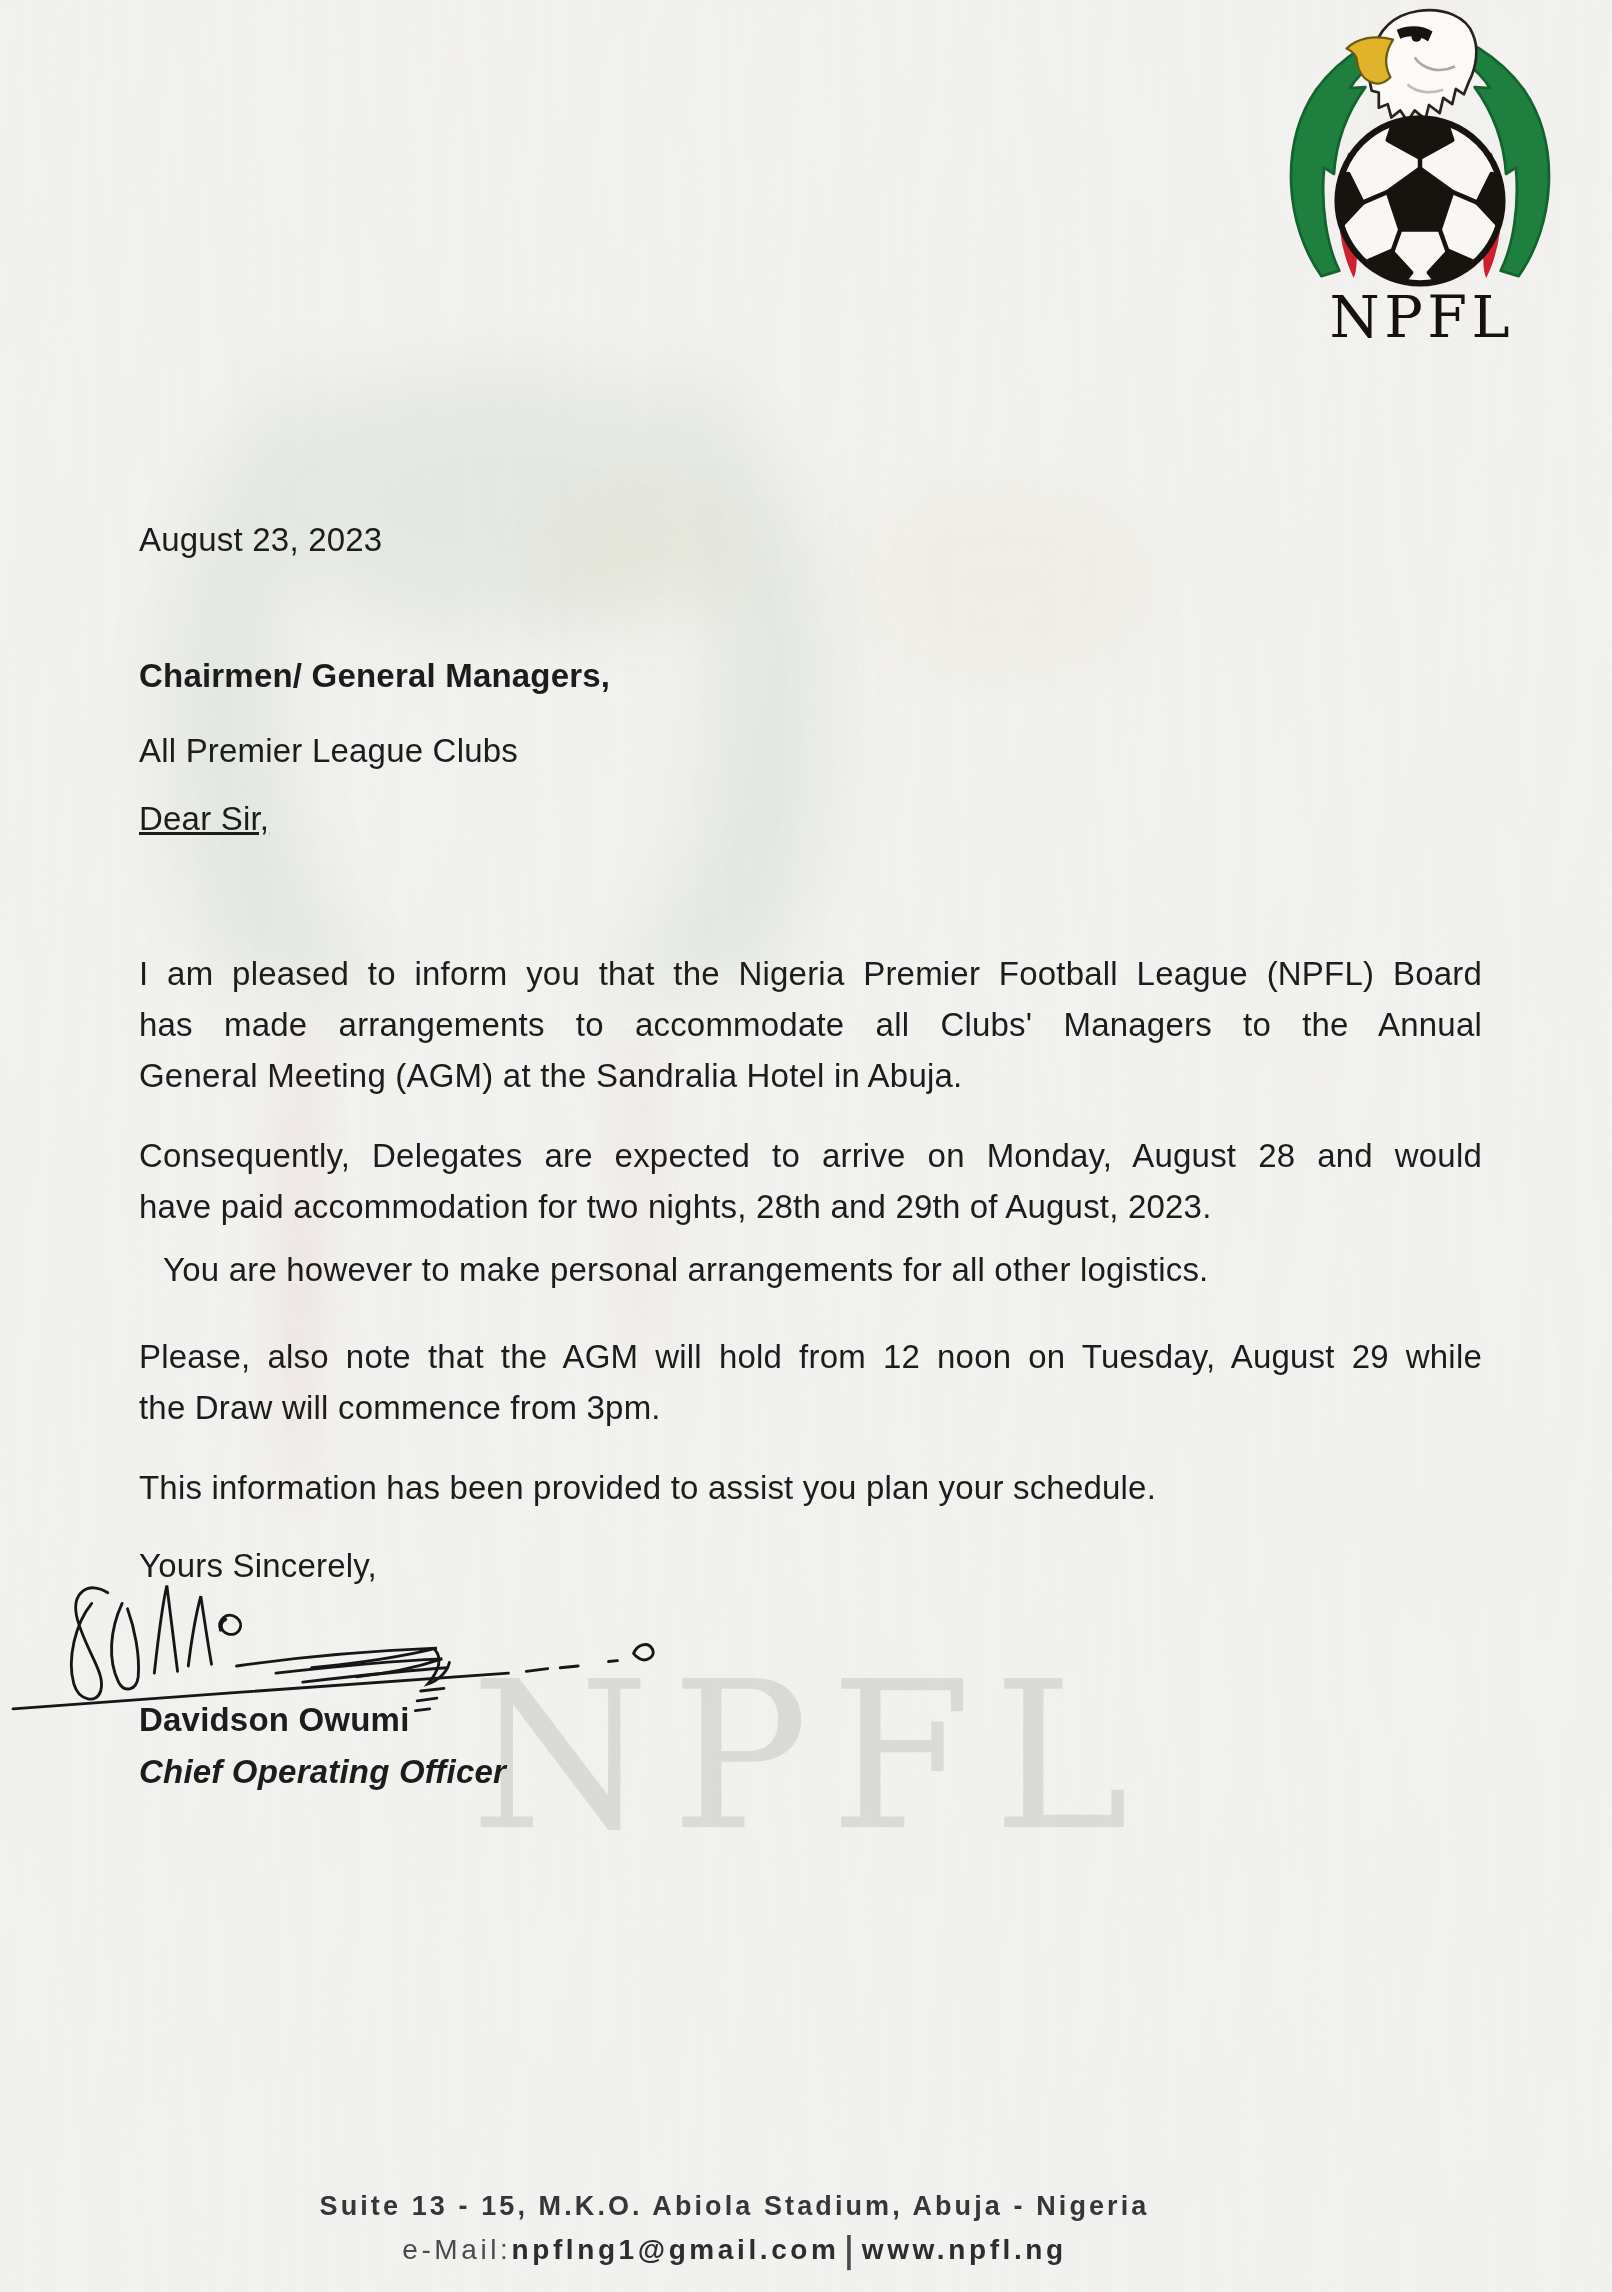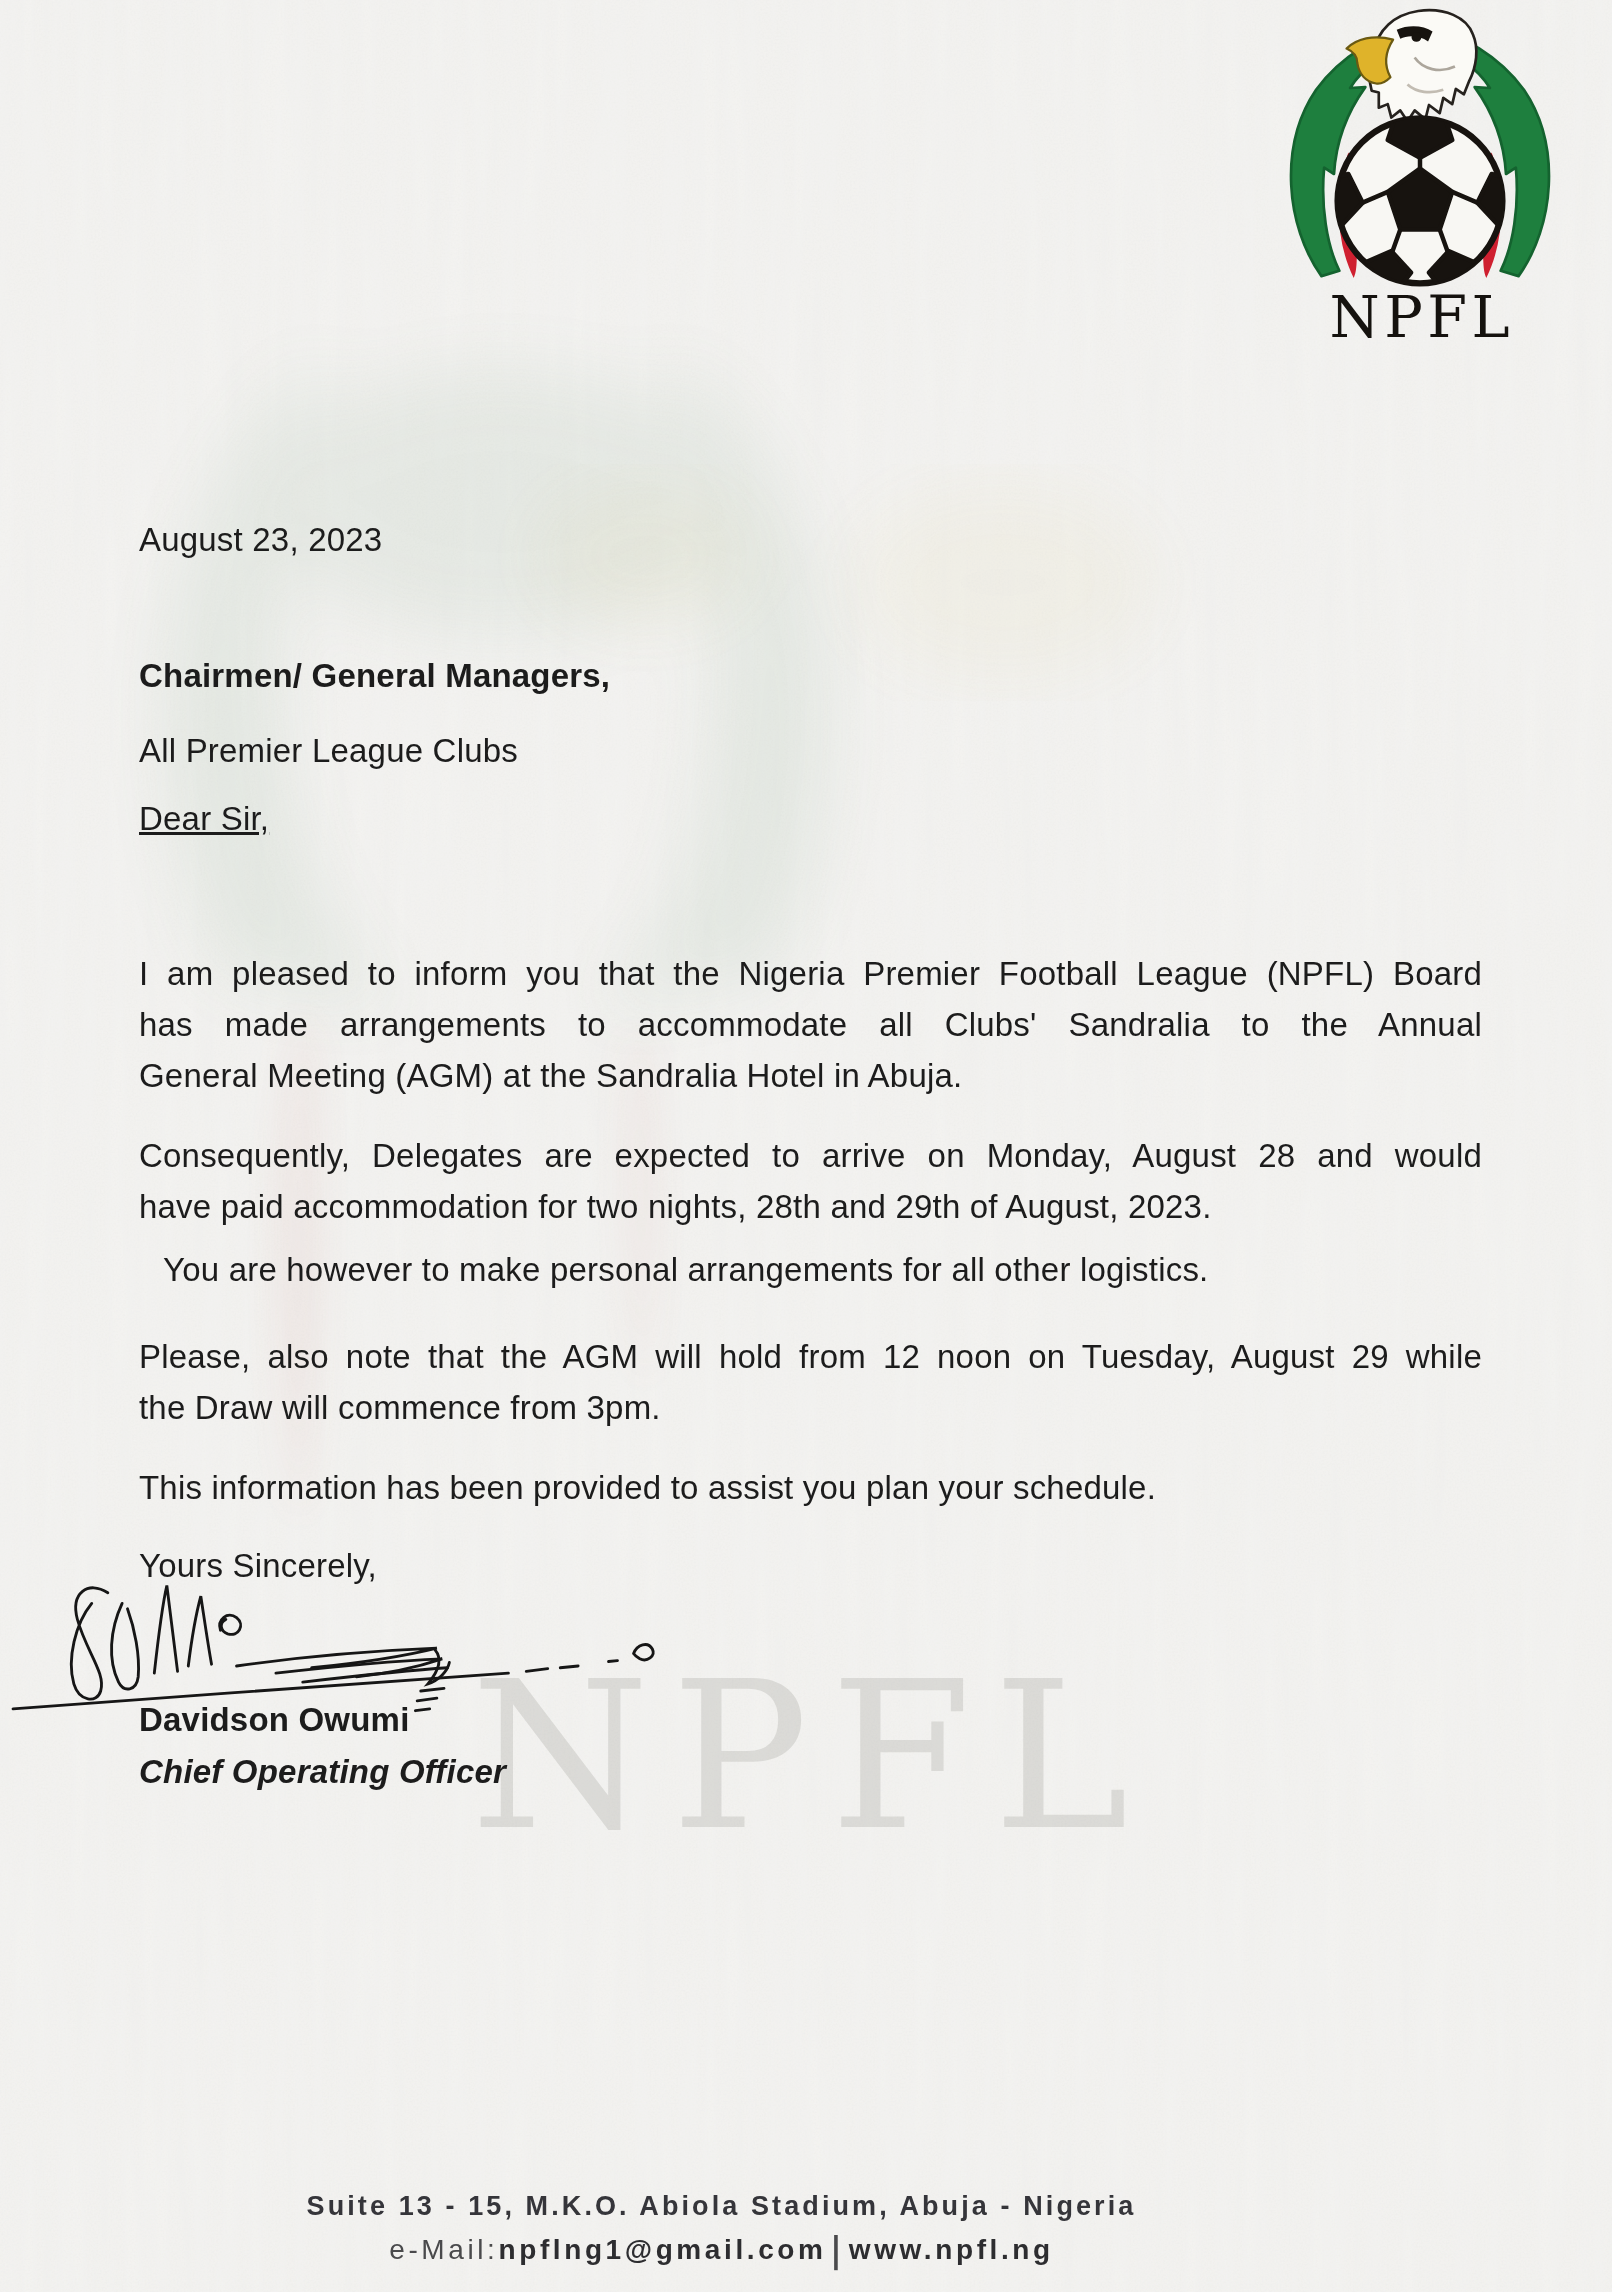--- a/index.html
+++ b/index.html
@@ -21,21 +21,21 @@
   .rec1{top:650px;font-weight:bold;}
   .rec2{top:725px;}
   .sal{top:793px;text-decoration:underline;}
   .subj{top:876px;font-weight:bold;font-size:30px;letter-spacing:-0.2px;white-space:nowrap;}
   .p0{top:948px;} .p1{top:1130px;} .p2{top:1244px;margin-left:24px;} .p3{top:1331px;} .p4{top:1462px;}
   .closing{top:1540px;}
   .line{display:block;text-align:left;}
   .line.j{text-align:justify;text-align-last:justify;}
   .sname{top:1694px;font-weight:bold;}
   .stitle{top:1746px;font-weight:bold;font-style:italic;}
-  .footer{position:absolute;left:0;width:1443px;text-align:center;z-index:2;color:#35353a;}
+  .footer{position:absolute;left:13px;width:1443px;text-align:center;z-index:2;color:#35353a;}
   .f1{top:2191px;font-weight:bold;font-size:27px;letter-spacing:3.1px;}
   .f2{top:2226px;font-size:28px;letter-spacing:3.6px;color:#4a4a4c;margin-top:8px;}
   .f2 .fb{font-weight:bold;color:#2d2d30;}
   .f2 .sep{font-weight:bold;display:inline-block;transform:scaleY(1.35);margin:0 5.4px;}
 </style>
 </head>
 <body>
 
 <div class="page">
 
@@ -130,21 +130,21 @@
   </svg>
 
   <div class="tx date">August 23, 2023</div>
 
   <div class="tx rec1">Chairmen/ General Managers,</div>
   <div class="tx rec2">All Premier League Clubs</div>
   <div class="tx sal">Dear Sir,</div>
 
   <div class="tx p0">
     <span class="line j">I am pleased to inform you that the Nigeria Premier Football League (NPFL) Board</span>
-    <span class="line j">has made arrangements to accommodate all Clubs' Sandralia to the Annual</span>
+    <span class="line j">has made arrangements to accommodate all Clubs' Managers to the Annual</span>
     <span class="line">General Meeting (AGM) at the Sandralia Hotel in Abuja.</span>
   </div>
 
   <div class="tx p1">
     <span class="line j">Consequently, Delegates are expected to arrive on Monday, August 28 and would</span>
     <span class="line">have paid accommodation for two nights, 28th and 29th of August, 2023.</span>
   </div>
 
   <div class="tx p2">
     <span class="line">You are however to make personal arrangements for all other logistics.</span>

